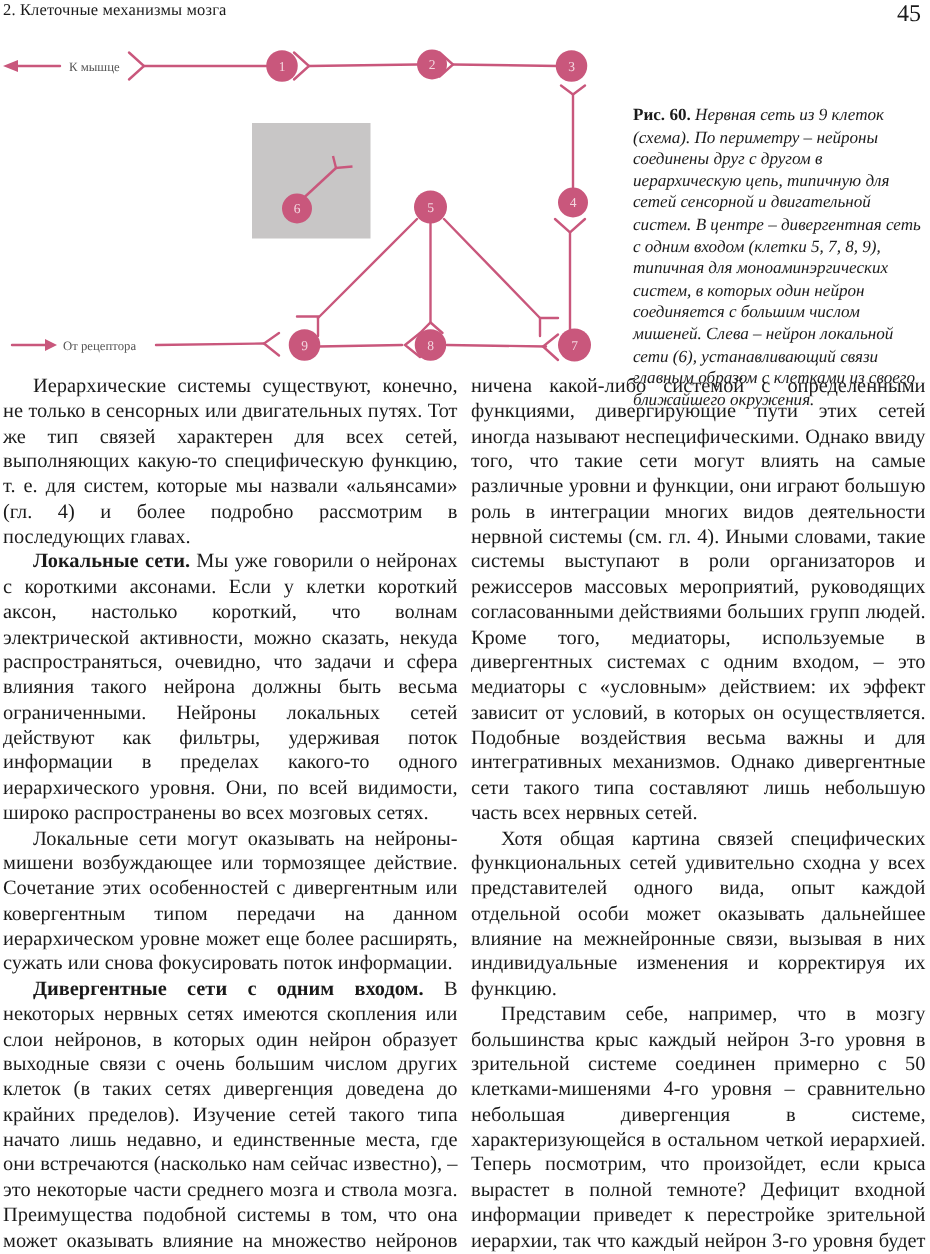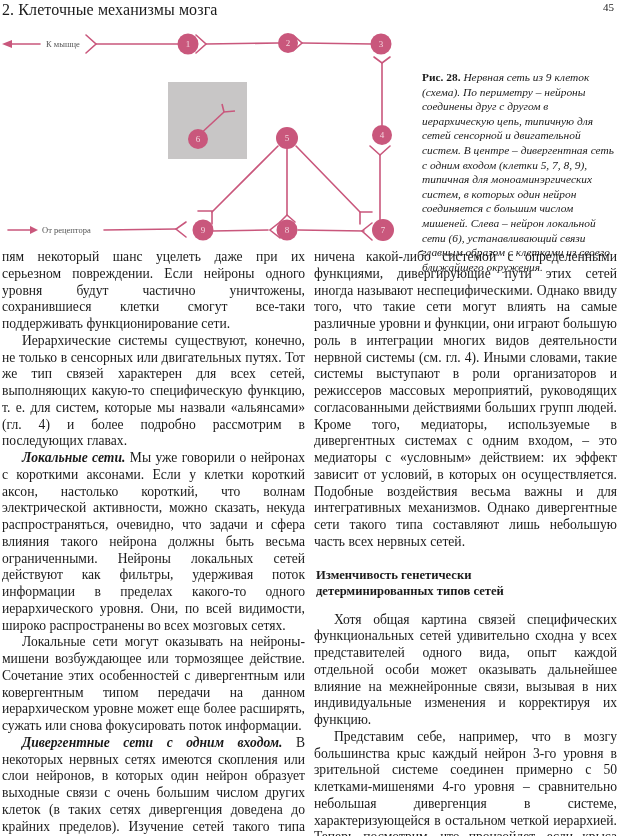--- a/index.html
+++ b/index.html
@@ -2,43 +2,43 @@
 <html><head>
 <meta charset="utf-8">
 <style>
   html, body { margin: 0; padding: 0; }
   body {
     width: 620px; height: 836px; overflow: hidden; background: #ffffff;
     font-family: "Liberation Serif", "DejaVu Serif", serif; color: #1a1a1a;
     position: relative;
   }
   .running-head {
-    position: absolute; top: 1px; left: 2px; font-size: 16px; letter-spacing: 0.1px;
+    position: absolute; top: 1px; left: 2px; font-size: 11px; letter-spacing: 0.1px;
   }
   .page-number {
-    position: absolute; top: 1px; right: 6px; font-size: 11px;
+    position: absolute; top: 1px; right: 6px; font-size: 16px;
   }
   .figure {
     position: absolute; left: 0; top: 18px; width: 410px; height: 230px;
   }
   .figure svg { position: absolute; left: 0; top: 0; }
   .caption {
     position: absolute; left: 422px; top: 70px; width: 194px;
     font-size: 11.4px; line-height: 14.6px; font-style: italic; text-align: left;
   }
   .caption .lbl { font-style: normal; font-weight: bold; }
   .col {
     position: absolute; top: 249px; width: 303px;
     font-size: 13.6px; line-height: 16.75px; text-align: justify; hyphens: manual;
   }
   .col.left { left: 2px; }
   .col.right { left: 314px; width: 303px; }
   .col p { margin: 0; text-indent: 0; }
   .col p.ind { text-indent: 20px; }
-  .col .b { font-weight: bold; font-style: italic; }
+  .col .b { font-weight: bold; }
   .col .i { }
   .col h3 {
     font-size: 12.6px; font-weight: bold; margin: 16px 0 12px 2px; line-height: 16.5px;
   }
   .node-label { font-family: "Liberation Serif", serif; font-size: 9px; fill: #f3d6df; }
   .fig-text { font-family: "Liberation Serif", serif; font-size: 8.5px; fill: #555; }
 </style>
 </head>
 <body>
 
@@ -110,31 +110,29 @@
       <text x="383" y="233">7</text>
       <text x="287" y="233">8</text>
       <text x="203" y="233">9</text>
     </g>
     <text x="46" y="47" class="fig-text">К мышце</text>
     <text x="42" y="233" class="fig-text">От рецептора</text>
   </svg>
 </div>
 
 <div class="caption">
-  <span class="lbl">Рис. 28.</span>
+  <span class="lbl">Рис. 60.</span>
   <span>Нервная сеть из 9 клеток (схема). По периметру – нейроны соединены друг с другом в иерархическую цепь, типичную для сетей сенсорной и двигательной систем. В центре – дивергентная сеть с одним входом (клетки 5, 7, 8, 9), типичная для моноаминэргических систем, в которых один нейрон соединяется с большим числом мишеней. Слева – нейрон локальной сети (6), устанавливающий связи главным образом с клетками из своего ближайшего окружения.</span>
 </div>
 
 <div class="col left">
-  <p>пям некоторый шанс уцелеть даже при их серьезном повреждении. Если нейроны одного уровня будут частично уничтожены, сохранившиеся клетки смогут все-таки поддерживать функционирование сети.</p>
   <p class="ind">Иерархические системы существуют, конечно, не только в сенсорных или двигательных путях. Тот же тип связей характерен для всех сетей, выполняющих какую-то специфическую функцию, т. е. для систем, которые мы назвали «альянсами» (гл. 4) и более подробно рассмотрим в последующих главах.</p>
   <p class="ind"><span class="b">Локальные сети.</span><span> Мы уже говорили о нейронах с короткими аксонами. Если у клетки короткий аксон, настолько короткий, что волнам электрической активности, можно сказать, некуда распространяться, очевидно, что задачи и сфера влияния такого нейрона должны быть весьма ограниченными. Нейроны локальных сетей действуют как фильтры, удерживая поток информации в пределах какого-то одного иерархического уровня. Они, по всей видимости, широко распространены во всех мозговых сетях.</span></p>
   <p class="ind">Локальные сети могут оказывать на нейроны-мишени возбуждающее или тормозящее действие. Сочетание этих особенностей с дивергентным или ковергентным типом передачи на данном иерархическом уровне может еще более расширять, сужать или снова фокусировать поток информации.</p>
   <p class="ind"><span class="b">Дивергентные сети с одним входом.</span><span> В некоторых нервных сетях имеются скопления или слои нейронов, в которых один нейрон образует выходные связи с очень большим числом других клеток (в таких сетях дивергенция доведена до крайних пределов). Изучение сетей такого типа начато лишь недавно, и единственные места, где они встречаются (насколько нам сейчас известно), – это некоторые части среднего мозга и ствола мозга. Преимущества подобной системы в том, что она может оказывать влияние на множество нейронов сразу и иногда осуществлять связь со всеми иерархическими уровнями, нередко выходя за пределы специфических сенсорных, двигательных и других функциональных альянсов.</span></p>
 
 </div>
 
 <div class="col right">
   <p><span>ничена какой-либо системой с определенными функциями, дивергирующие пути этих сетей иногда называют </span><span class="i">неспецифическими</span><span>. Однако ввиду того, что такие сети могут влиять на самые различные уровни и функции, они играют большую роль в интеграции многих видов деятельности нервной системы (см. гл. 4). Иными словами, такие системы выступают в роли организаторов и режиссеров массовых мероприятий, руководящих согласованными действиями больших групп людей. Кроме того, медиаторы, используемые в дивергентных системах с одним входом, – это медиаторы с «условным» действием: их эффект зависит от условий, в которых он осуществляется. Подобные воздействия весьма важны и для интегративных механизмов. Однако дивергентные сети такого типа составляют лишь небольшую часть всех нервных сетей.</span></p>
-  <h3><span>Изменчивость генетически</span><br><span>детерминированных типов сетей</span></h3>
   <p class="ind">Хотя общая картина связей специфических функциональных сетей удивительно сходна у всех представителей одного вида, опыт каждой отдельной особи может оказывать дальнейшее влияние на межнейронные связи, вызывая в них индивидуальные изменения и корректируя их функцию.</p>
   <p class="ind">Представим себе, например, что в мозгу большинства крыс каждый нейрон 3-го уровня в зрительной системе соединен примерно с 50 клетками-мишенями 4-го уровня – сравнительно небольшая дивергенция в системе, характеризующейся в остальном четкой иерархией. Теперь посмотрим, что произойдет, если крыса вырастет в полной темноте? Дефицит входной информации приведет к перестройке зрительной иерархии, так что каждый нейрон 3-го уровня будет контактировать только с 5 или 10 нейронами 4-го уровня вместо обычных 50. Однако, если мы рассмотрим нейроны 4-го уровня в микроскоп, мы убедимся, что у них нет недостатка во входных синапсах. Хотя зрительные нейроны 3-го</p>
 </div>
 
 </body></html>

